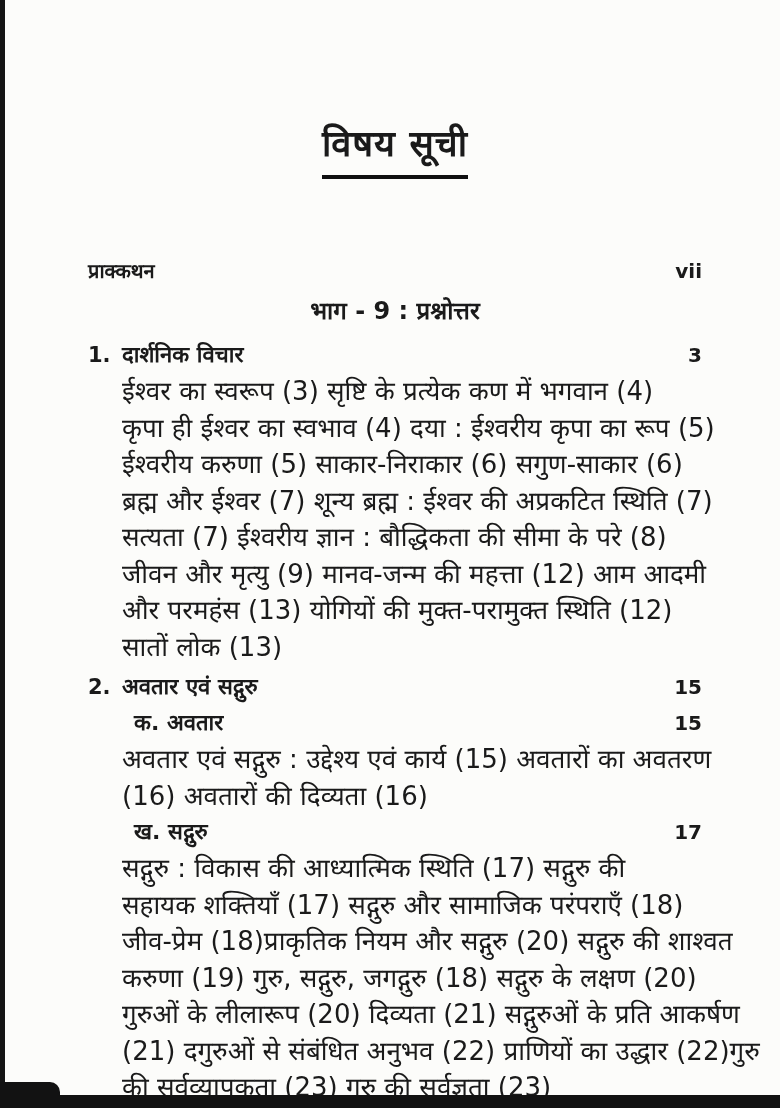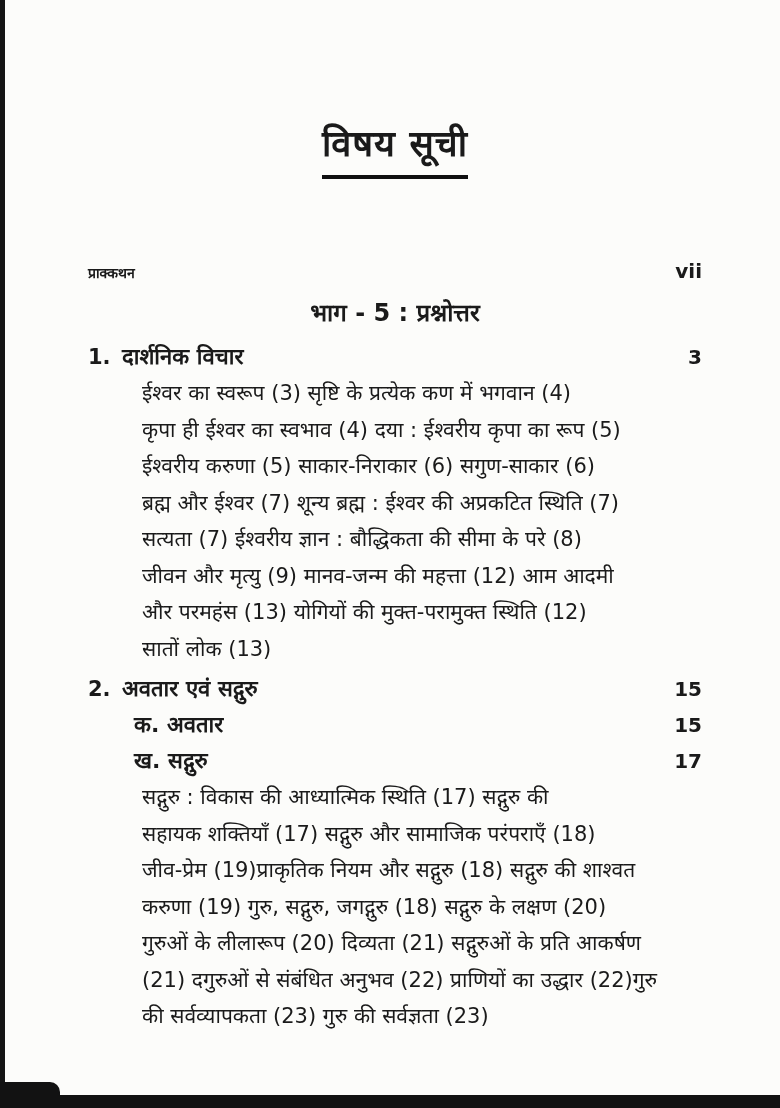--- a/index.html
+++ b/index.html
@@ -55,34 +55,33 @@
     font-weight:bold;
     font-size:22px;
   }
   .toc-row .label.plain { font-weight:bold; }
   .toc-row .pgno {
     flex:0 0 auto;
     font-weight:bold;
     font-size:20px;
   }
   .preface-row { margin-bottom:2px; }
-  .preface-row .label { font-size:14px; }
+  .preface-row .label { font-size:20px; }
   .part-heading {
     text-align:center;
     font-weight:bold;
     font-size:24px;
     line-height:40px;
     margin-bottom:6px;
   }
   .body-lines { margin-left:34px; }
   .body-line {
-    font-size:21px;
+    font-size:26px;
     line-height:36.5px;
     white-space:nowrap;
-    margin-left:20px;
   }
   .sub-row { margin-left:46px; }
   .sub-row .label { font-size:22px; }
   .entry-gap { height:4px; }
 </style>
 </head>
 <body>
 
 <div class="page">
   <div class="scan-edge-left"></div>
@@ -91,21 +90,21 @@
 
     <div class="title-wrap">
       <span class="book-title">विषय सूची</span>
     </div>
 
     <div class="toc-row preface-row">
       <span class="label plain">प्राक्कथन</span>
       <span class="pgno">vii</span>
     </div>
 
-    <div class="part-heading">भाग - 5 : प्रश्नोत्तर</div>
+    <div class="part-heading">भाग - 9 : प्रश्नोत्तर</div>
 
     <div class="toc-row">
       <span class="num">1.</span>
       <span class="label">दार्शनिक विचार</span>
       <span class="pgno">3</span>
     </div>
 
     <div class="body-lines">
       <div class="body-line">ईश्वर का स्वरूप  (3)  सृष्टि के प्रत्येक कण में भगवान (4)</div>
       <div class="body-line">कृपा ही ईश्वर का स्वभाव (4) दया : ईश्वरीय कृपा का रूप (5)</div>
@@ -123,30 +122,34 @@
       <span class="num">2.</span>
       <span class="label">अवतार एवं सद्गुरु</span>
       <span class="pgno">15</span>
     </div>
 
     <div class="toc-row sub-row">
       <span class="label">क. अवतार</span>
       <span class="pgno">15</span>
     </div>
 
+    <div class="body-lines">
+      <div class="body-line">अवतार एवं सद्गुरु : उद्देश्य एवं कार्य (15) अवतारों का अवतरण</div>
+      <div class="body-line">(16) अवतारों की दिव्यता (16)</div>
+    </div>
 
     <div class="toc-row sub-row">
       <span class="label">ख. सद्गुरु</span>
       <span class="pgno">17</span>
     </div>
 
     <div class="body-lines">
       <div class="body-line">सद्गुरु : विकास की आध्यात्मिक स्थिति (17) सद्गुरु की</div>
       <div class="body-line">सहायक शक्तियाँ (17) सद्गुरु और सामाजिक परंपराएँ (18)</div>
-      <div class="body-line">जीव-प्रेम (19)प्राकृतिक नियम और सद्गुरु (18) सद्गुरु की शाश्वत</div>
+      <div class="body-line">जीव-प्रेम (18)प्राकृतिक नियम और सद्गुरु (20) सद्गुरु की शाश्वत</div>
       <div class="body-line">करुणा (19) गुरु, सद्गुरु, जगद्गुरु (18) सद्गुरु के लक्षण (20)</div>
       <div class="body-line">गुरुओं के लीलारूप (20) दिव्यता (21) सद्गुरुओं के प्रति आकर्षण</div>
       <div class="body-line">(21) दगुरुओं से संबंधित अनुभव (22) प्राणियों का उद्धार (22)गुरु</div>
       <div class="body-line">की सर्वव्यापकता (23) गुरु की सर्वज्ञता (23)</div>
     </div>
 
   </div>
 
   <div class="scan-edge-corner"></div>
   <div class="scan-edge-bottom"></div>

